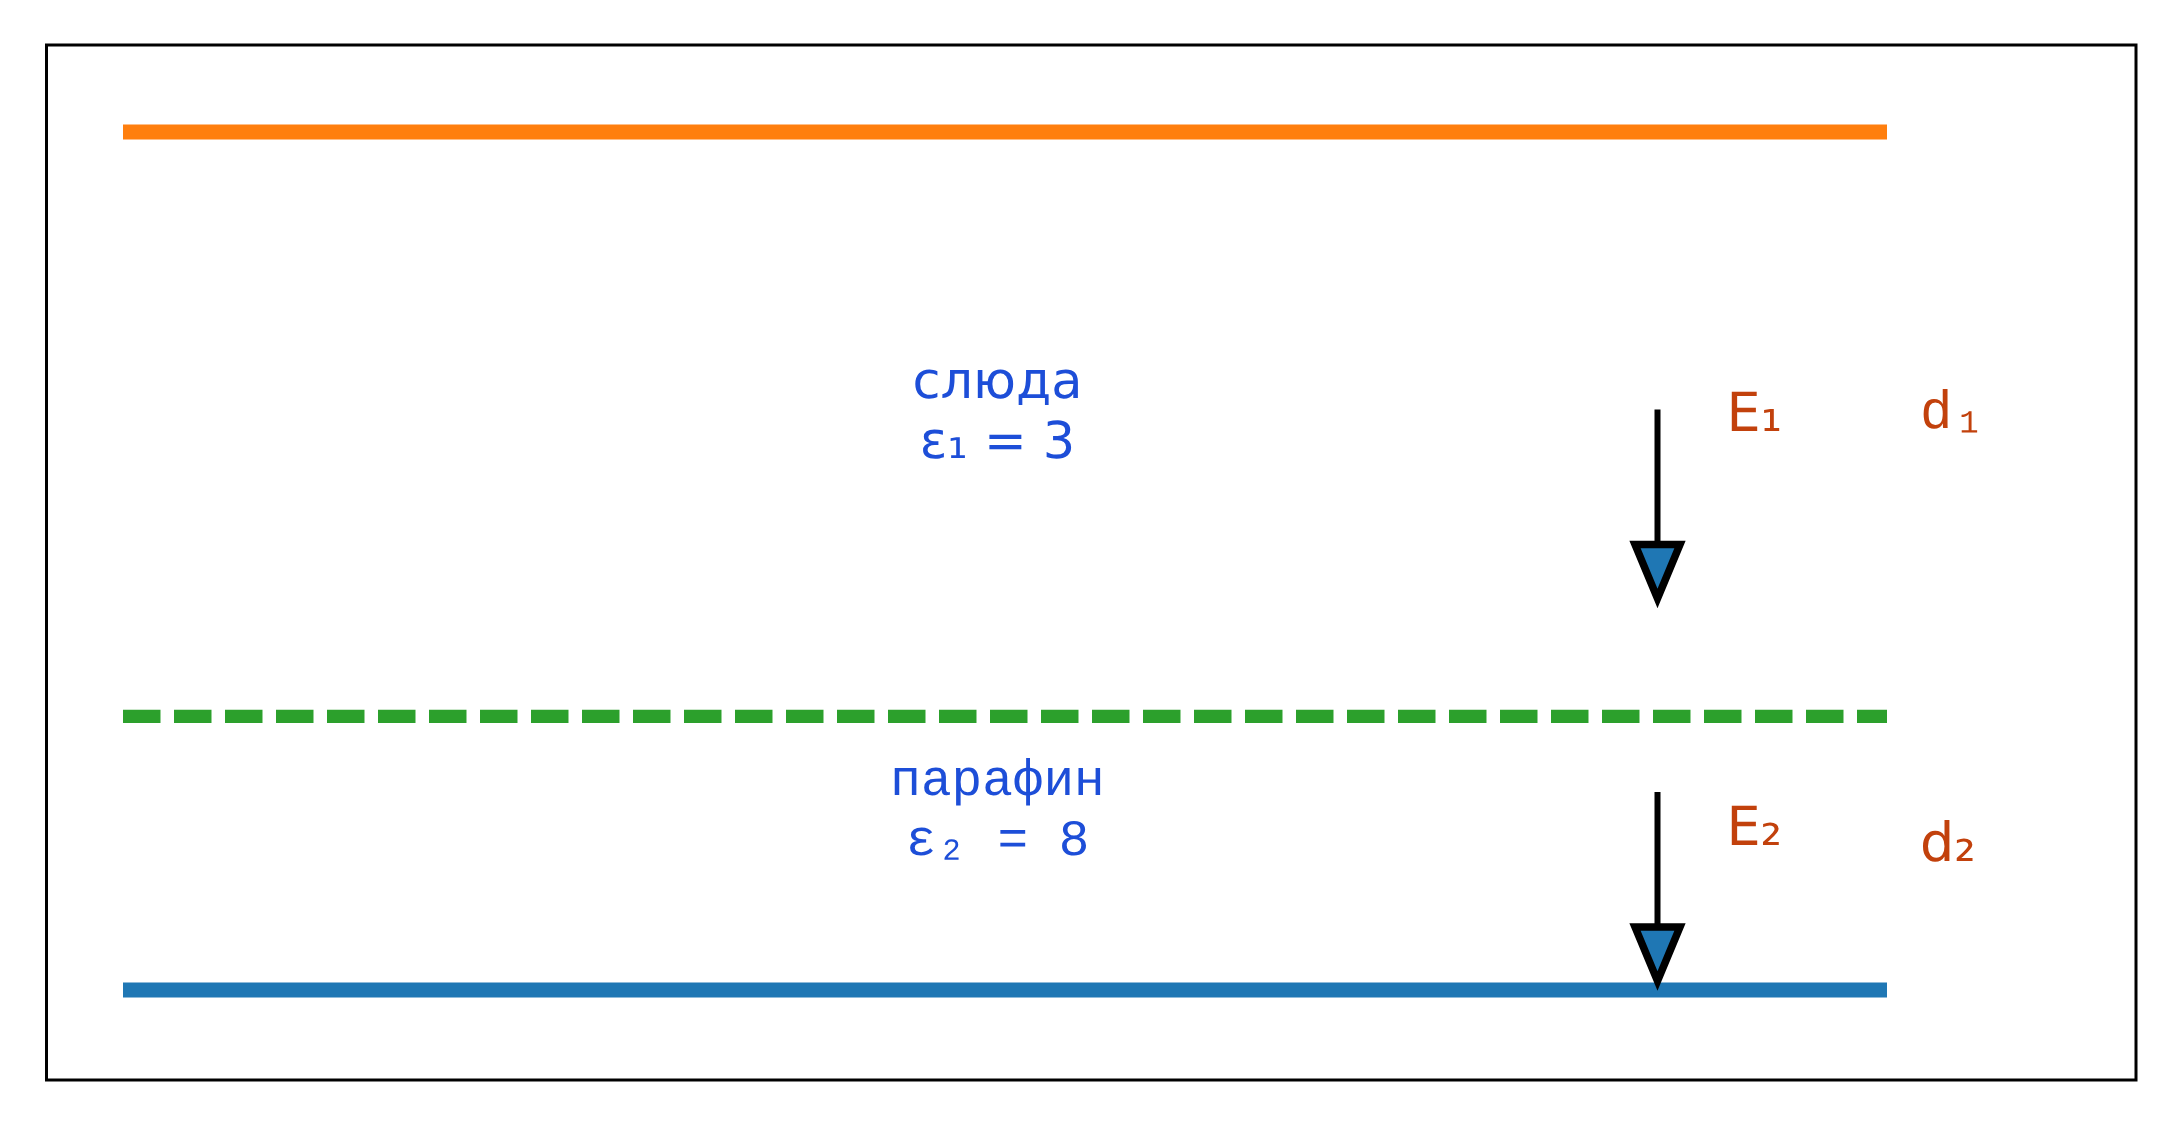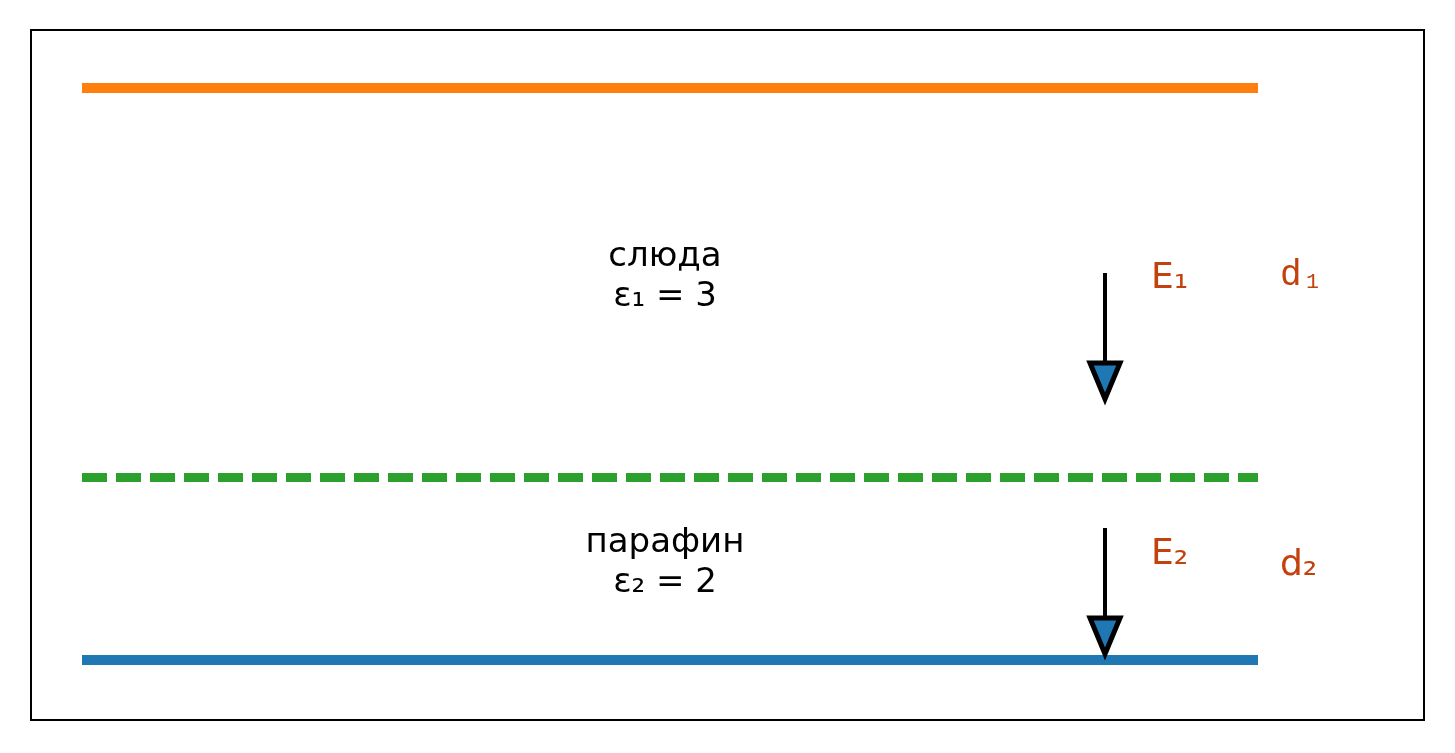--- a/index.html
+++ b/index.html
@@ -48,34 +48,35 @@
     position: absolute;
     left: 82px;
     top: 467px;
     width: 1176px;
     height: 9px;
   }
   
   .material-label {
     position: absolute;
     text-align: center;
-    color: #000000;
+    color: #1d4ed8;
     font-size: 34px;
     line-height: 40px;
     white-space: nowrap;
   }
   #material-1 {
     left: 465px;
     top: 234px;
     width: 400px;
   }
   #material-2 {
     left: 465px;
-    top: 520px;
+    top: 502px;
     width: 400px;
+    font-family: Liberation Mono, monospace;
   }
   .material-name { display: block; }
   .material-permittivity { display: block; }
   
   .field-arrow {
     position: absolute;
     width: 40px;
   }
   #arrow-1 { left: 1085px; top: 270px; height: 132px; }
   #arrow-2 { left: 1085px; top: 525px; height: 132px; }
@@ -110,21 +111,21 @@
 
   <div class="plate" id="plate-bottom" style="background: rgb(31, 119, 180);"></div>
 
   <div class="material-label" id="material-1">
     <span class="material-name">слюда</span>
     <span class="material-permittivity">ε₁ = 3</span>
   </div>
 
   <div class="material-label" id="material-2">
     <span class="material-name">парафин</span>
-    <span class="material-permittivity">ε₂ = 2</span>
+    <span class="material-permittivity">ε₂ = 8</span>
   </div>
 
   <div class="field-arrow" id="arrow-1">
     <svg width="40" height="132" viewBox="0 0 40 132">
       <line x1="20" y1="3" x2="20" y2="97" stroke="#000000" stroke-width="4"></line>
       <path d="M 5 93 L 35 93 L 20 129 Z" fill="#1f77b4" stroke="#000000" stroke-width="5" stroke-linejoin="miter"></path>
     </svg>
   </div>
 
   <div class="field-arrow" id="arrow-2">

